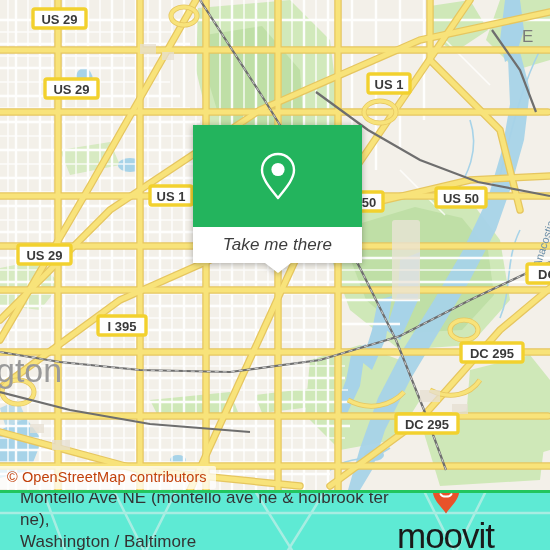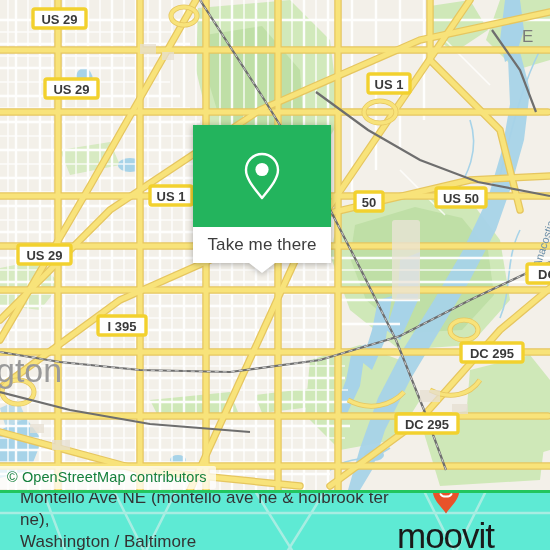--- a/index.html
+++ b/index.html
@@ -12,29 +12,30 @@
 
   
   .map{position:absolute;left:0;top:0;width:550px;height:490px;overflow:hidden;background:#f3f0e9;}
   .map svg{position:absolute;left:0;top:0;}
 
   
   .attrib{
     position:absolute;left:0;top:466px;
     background:rgba(255,255,255,0.72);
     padding:3px 9px 4px 7px;
-    font-size:14.5px;color:#15803d;
+    font-size:14.5px;color:#c2410c;
     letter-spacing:0.1px;white-space:nowrap;
     border-top-right-radius:2px;border-bottom-right-radius:2px;
   }
 
   
   .card{
-    position:absolute;left:193px;top:125px;width:138px;
+    position:absolute;left:193px;top:125px;width:169px;
     filter:drop-shadow(0 1px 3px rgba(0,0,0,0.30));
+    font-style:italic;
   }
   .card-top{
     height:102px;background:#23b45d;
     display:flex;align-items:center;justify-content:center;
   }
   .pin-svg{display:block;}
   .card-bottom{
     height:36px;background:#fff;
     display:flex;align-items:center;justify-content:center;
     position:relative;

